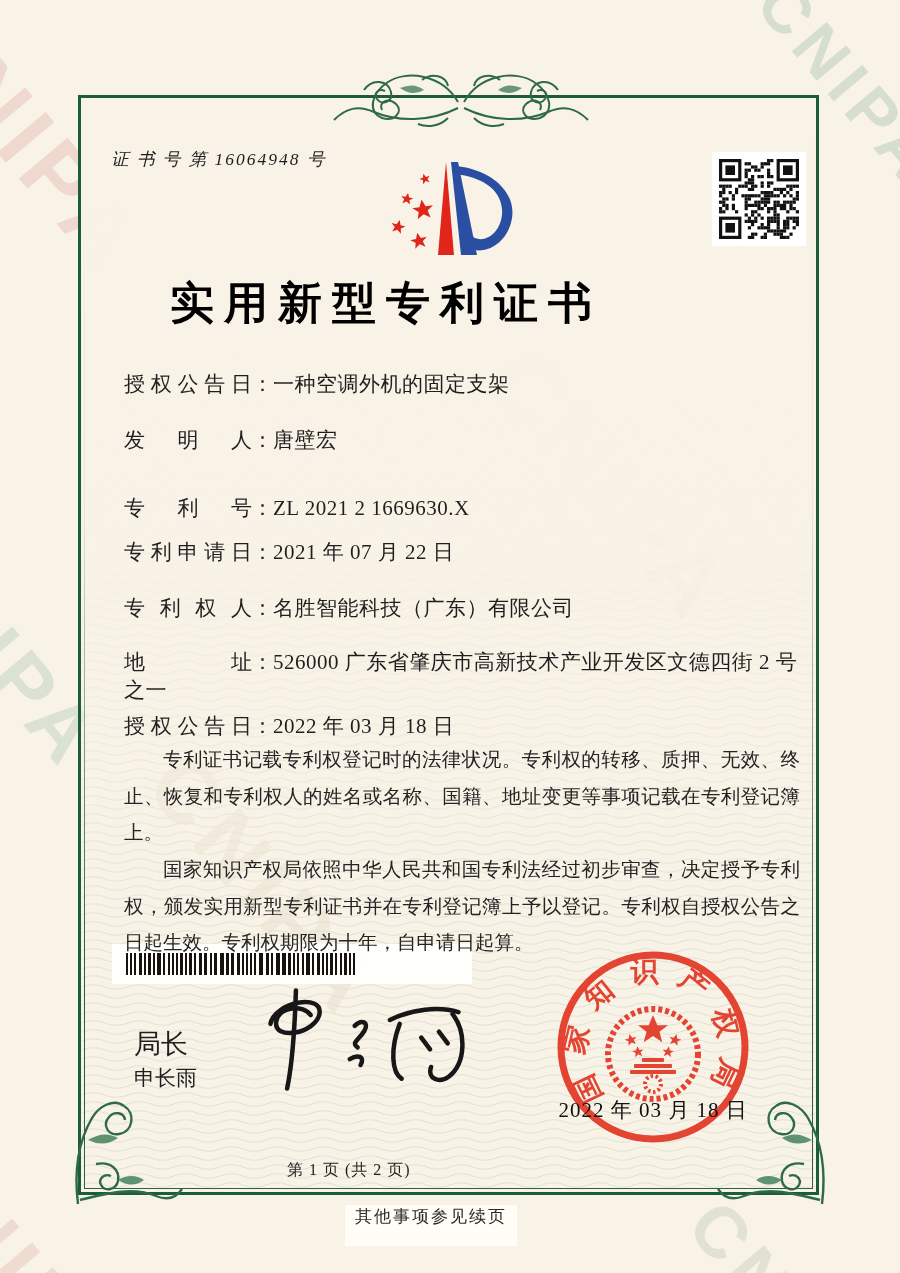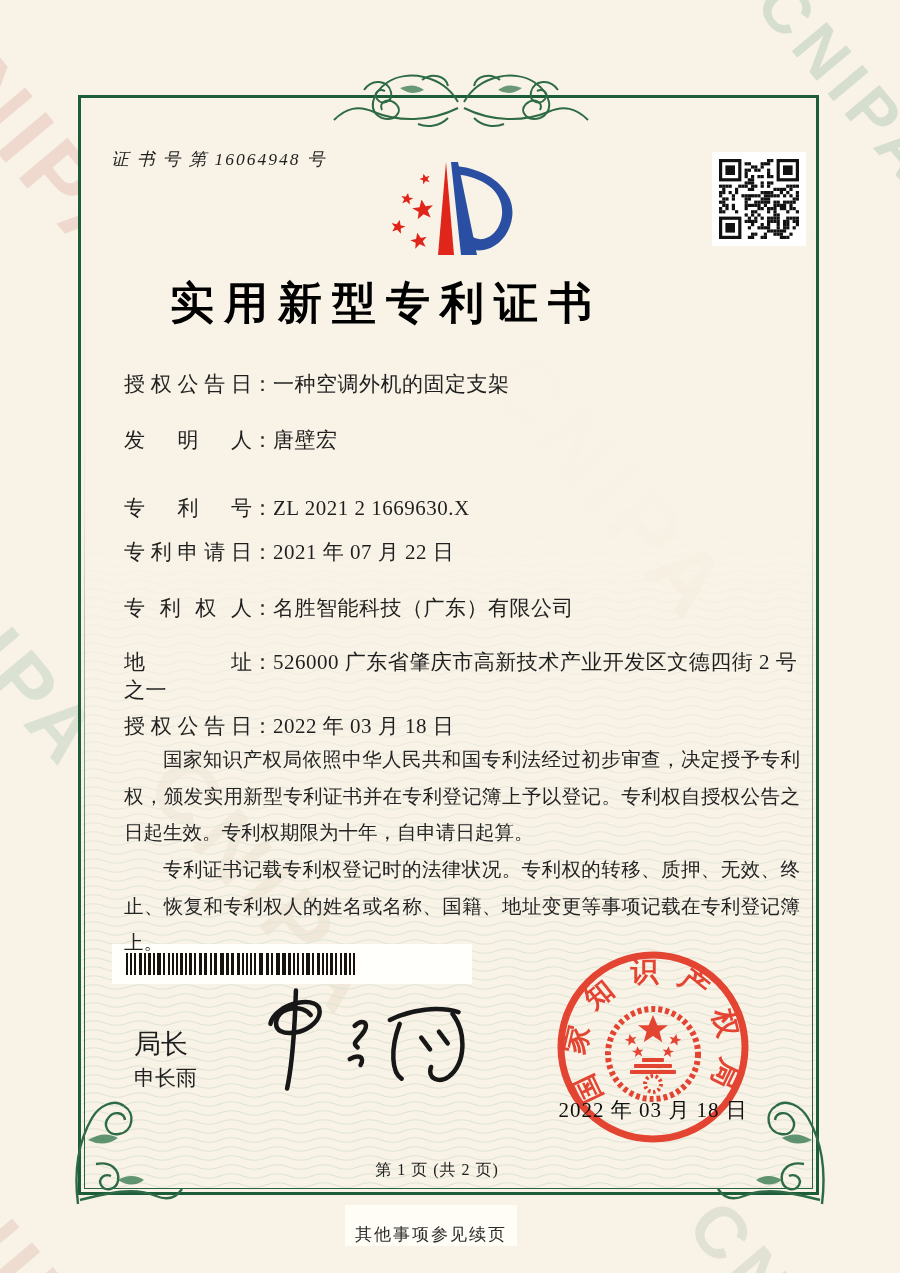--- a/index.html
+++ b/index.html
@@ -40,23 +40,23 @@
   #barcode{position:absolute;left:14px;top:9px;}
   
   #issuer-title{left:134px;top:1026px;font-size:27px;font-family:"Liberation Sans","DejaVu Sans",sans-serif;z-index:4;}
   #issuer-name{left:134px;top:1064px;font-size:21px;font-family:Liberation Sans, sans-serif;z-index:4;}
   #signature{left:245px;top:982px;width:235px;height:118px;z-index:4;}
   
   #seal{left:554px;top:948px;width:198px;height:198px;z-index:3;opacity:.95;}
   #seal-date{left:545px;top:1096px;width:216px;text-align:center;font-size:21px;letter-spacing:1px;
              color:#101010;z-index:4;}
   
-  #page-note{left:287px;top:1160px;width:300px;text-align:center;font-size:16px;letter-spacing:1px;z-index:4;}
+  #page-note{left:287px;top:1160px;width:300px;font-size:16px;letter-spacing:1px;z-index:4;}
   #cont-box{left:345px;top:1205px;width:172px;height:41px;background:#fffdf6;display:flex;
-            align-items:flex-end;justify-content:center;z-index:2;}
+            align-items:flex-start;justify-content:center;z-index:2;}
   #cont-note{font-size:17px;letter-spacing:2px;color:#2a2a2a;}
   
   .orn{z-index:3;}
 </style>
 </head>
 <body>
 
 <span class="wm" style="left:-38px;top:-20px;font-size:92px;color:rgba(216,160,150,.30);">CNIPA</span>
 <span class="wm" style="left:800px;top:-34px;font-size:66px;color:rgba(140,180,155,.32);">CNIPA</span>
 <span class="wm" style="left:548px;top:330px;font-size:92px;color:rgba(208,192,162,.30);">CNIPA</span>
@@ -484,22 +484,22 @@
   <span class="flabel">专利权人</span><span class="fcolon">：</span><span class="fvalue">名胜智能科技（广东）有限公司</span>
 </div>
 <div id="row6" class="frow">
   <span class="flabel">地址</span><span class="fcolon">：</span><span class="fvalue">526000 广东省肇庆市高新技术产业开发区文德四街 2 号之一</span>
 </div>
 <div id="row7" class="frow">
   <span class="flabel">授权公告日</span><span class="fcolon">：</span><span class="fvalue">2022 年 03 月 18 日</span>
 </div>
 
 <div id="body-text" class="abs">
+  <p>专利证书记载专利权登记时的法律状况。专利权的转移、质押、无效、终止、恢复和专利权人的姓名或名称、国籍、地址变更等事项记载在专利登记簿上。</p>
   <p>国家知识产权局依照中华人民共和国专利法经过初步审查，决定授予专利权，颁发实用新型专利证书并在专利登记簿上予以登记。专利权自授权公告之日起生效。专利权期限为十年，自申请日起算。</p>
-  <p>专利证书记载专利权登记时的法律状况。专利权的转移、质押、无效、终止、恢复和专利权人的姓名或名称、国籍、地址变更等事项记载在专利登记簿上。</p>
 </div>
 
 <div id="barcode-strip" class="abs">
   <svg id="barcode" width="234" height="22">
       <rect x="0" y="0" width="2" height="22" fill="#17120e"></rect>
       <rect x="4" y="0" width="2" height="22" fill="#17120e"></rect>
       <rect x="8" y="0" width="2" height="22" fill="#17120e"></rect>
       <rect x="13" y="0" width="3" height="22" fill="#17120e"></rect>
       <rect x="18" y="0" width="2" height="22" fill="#17120e"></rect>
       <rect x="22" y="0" width="3" height="22" fill="#17120e"></rect>

